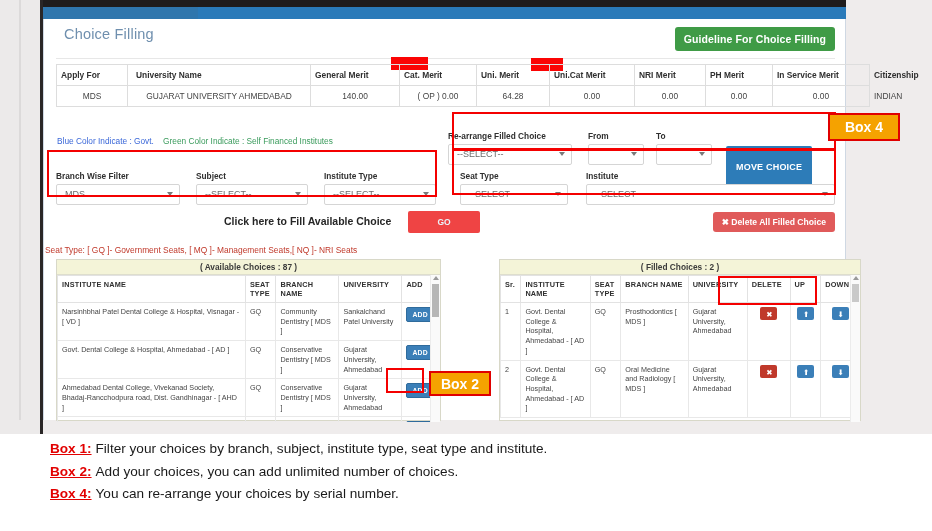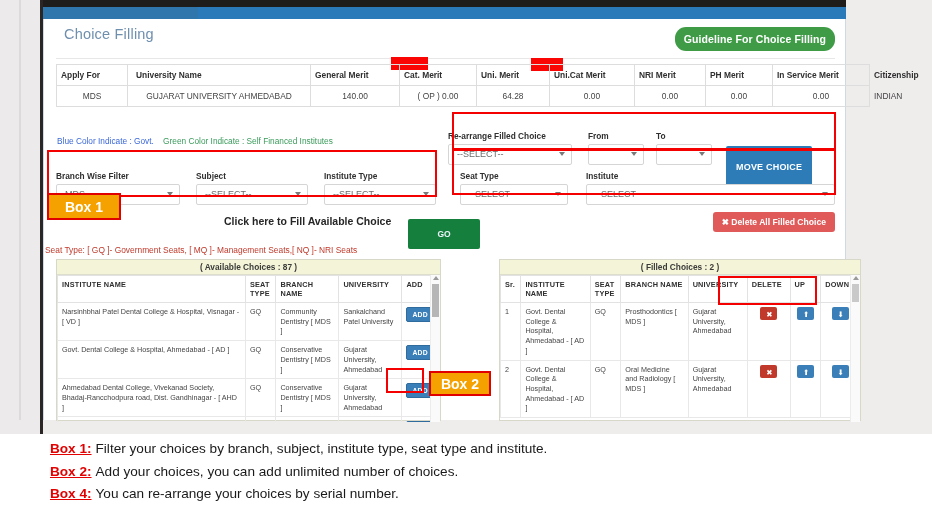--- a/index.html
+++ b/index.html
@@ -52,21 +52,21 @@
   }
 
   .page-title{
     position:absolute;left:20px;top:7px;
     color:#6f8fae;font-size:14.5px;font-weight:400;letter-spacing:.2px;
   }
   .hr1{position:absolute;left:12px;top:39px;width:779px;height:1px;background:#e7e7e7;}
 
   .btn-guideline{
     position:absolute;right:10px;top:8px;
-    background:#3f9b46;color:#fff;border:none;border-radius:11px;
+    background:#3f9b46;color:#fff;border:none;border-radius:3px;
     font-size:10.5px;font-weight:600;padding:6px 9px;
     font-family:"Liberation Sans",sans-serif;cursor:pointer;letter-spacing:.1px;
   }
 
   .redact{position:absolute;background:#fb0404;height:13px;}
   .redact.r1{left:347px;top:38px;width:37px;}
   .redact.r2{left:487px;top:39px;width:32px;}
 
   
   .merit{
@@ -133,23 +133,23 @@
     background:#2d7cb8;color:#fff;border:none;border-radius:2px;
     font-size:9px;font-weight:700;padding:16px 10px;cursor:pointer;
     font-family:"Liberation Sans",sans-serif;letter-spacing:.2px;
   }
 
   
   .go-label{
     position:absolute;left:180px;top:196px;font-size:10.5px;font-weight:700;color:#262626;
   }
   .btn-go{
-    position:absolute;left:364px;top:192px;width:72px;height:30px;
-    background:#15803d;color:#e9f2f8;border:none;border-radius:2px;
-    font-size:8.5px;font-weight:600;cursor:pointer;font-family:"Liberation Sans",sans-serif;margin-top:8px;
+    position:absolute;left:364px;top:192px;width:72px;height:22px;
+    background:#ef4444;color:#e9f2f8;border:none;border-radius:2px;
+    font-size:8.5px;font-weight:600;cursor:pointer;font-family:"Liberation Sans",sans-serif;
   }
   .btn-delall{
     position:absolute;right:10px;top:193px;
     background:#e05a5a;color:#fff;border:none;border-radius:3px;
     font-size:8.6px;font-weight:600;padding:5px 9px;cursor:pointer;
     font-family:"Liberation Sans",sans-serif;
   }
   .seat-note{
     position:absolute;left:1px;top:226px;font-size:8.4px;font-weight:400;color:#c0392b;
     white-space:nowrap;
@@ -503,22 +503,22 @@
     </div>
 
   </div>
 
   <div class="hl b4"></div>
   <div class="hl b1"></div>
   <div class="hl b1b"></div>
   <div class="hl b2"></div>
   <div class="hl b3"></div>
 
-  <div class="tag t1">Box 1</div>
   <div class="tag t2">Box 2</div>
+  <div class="tag t4">Box 4</div>
 
 </div>
 
 <div class="caption">
   <div class="cap-line">
     <b>Box 1:</b><span class="txt">Filter your choices by branch, subject, institute type, seat type and institute.</span>
   </div>
   <div class="cap-line">
     <b>Box 2:</b><span class="txt">Add your choices, you can add unlimited number of choices.</span>
   </div>

